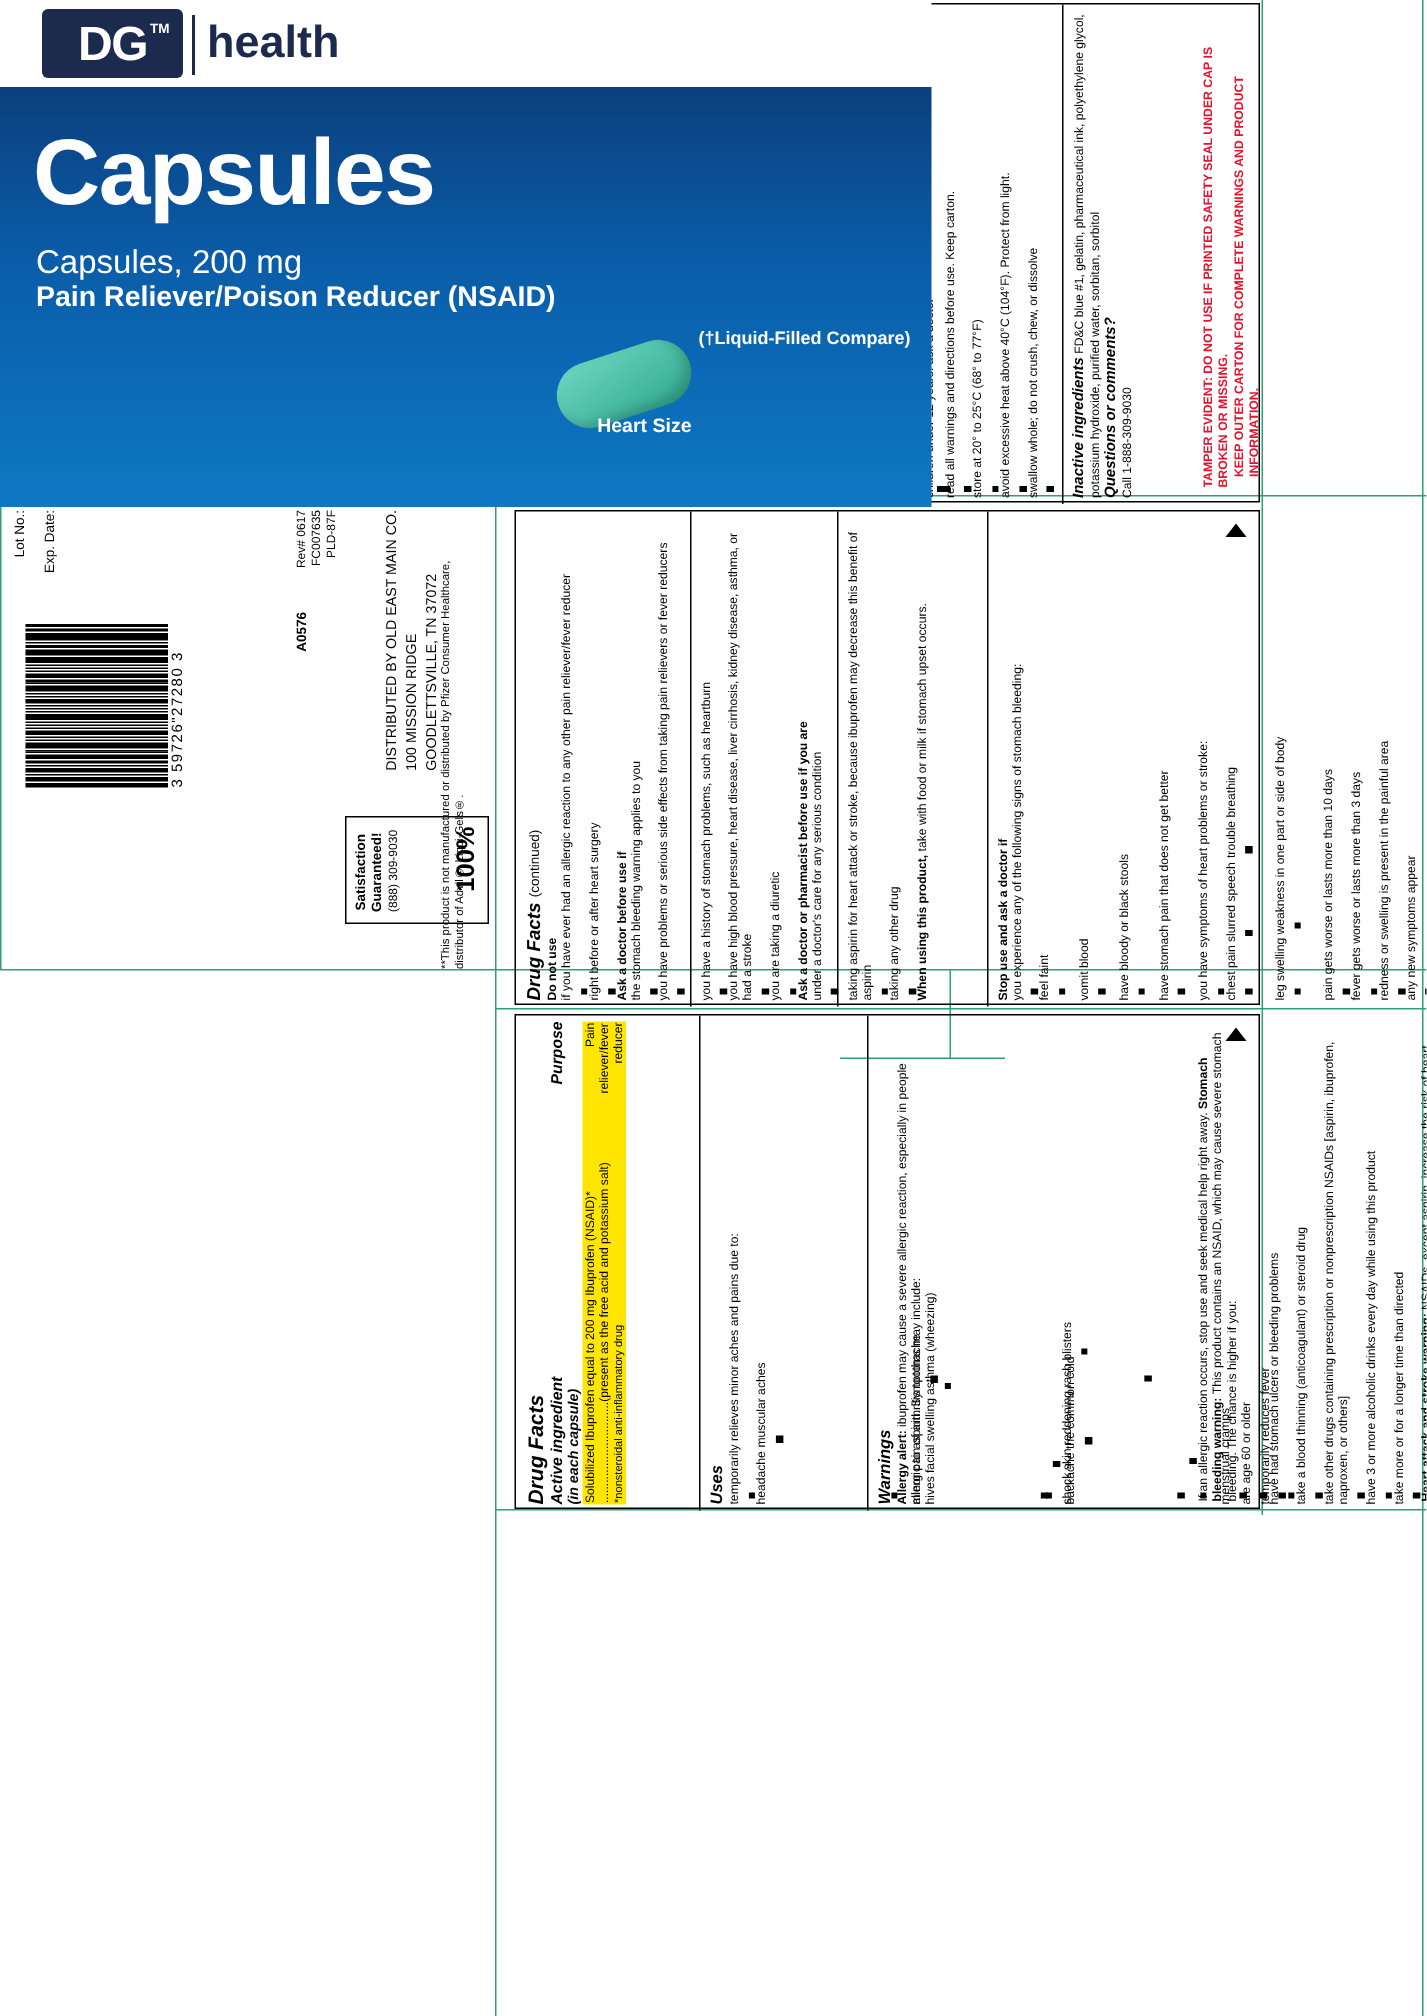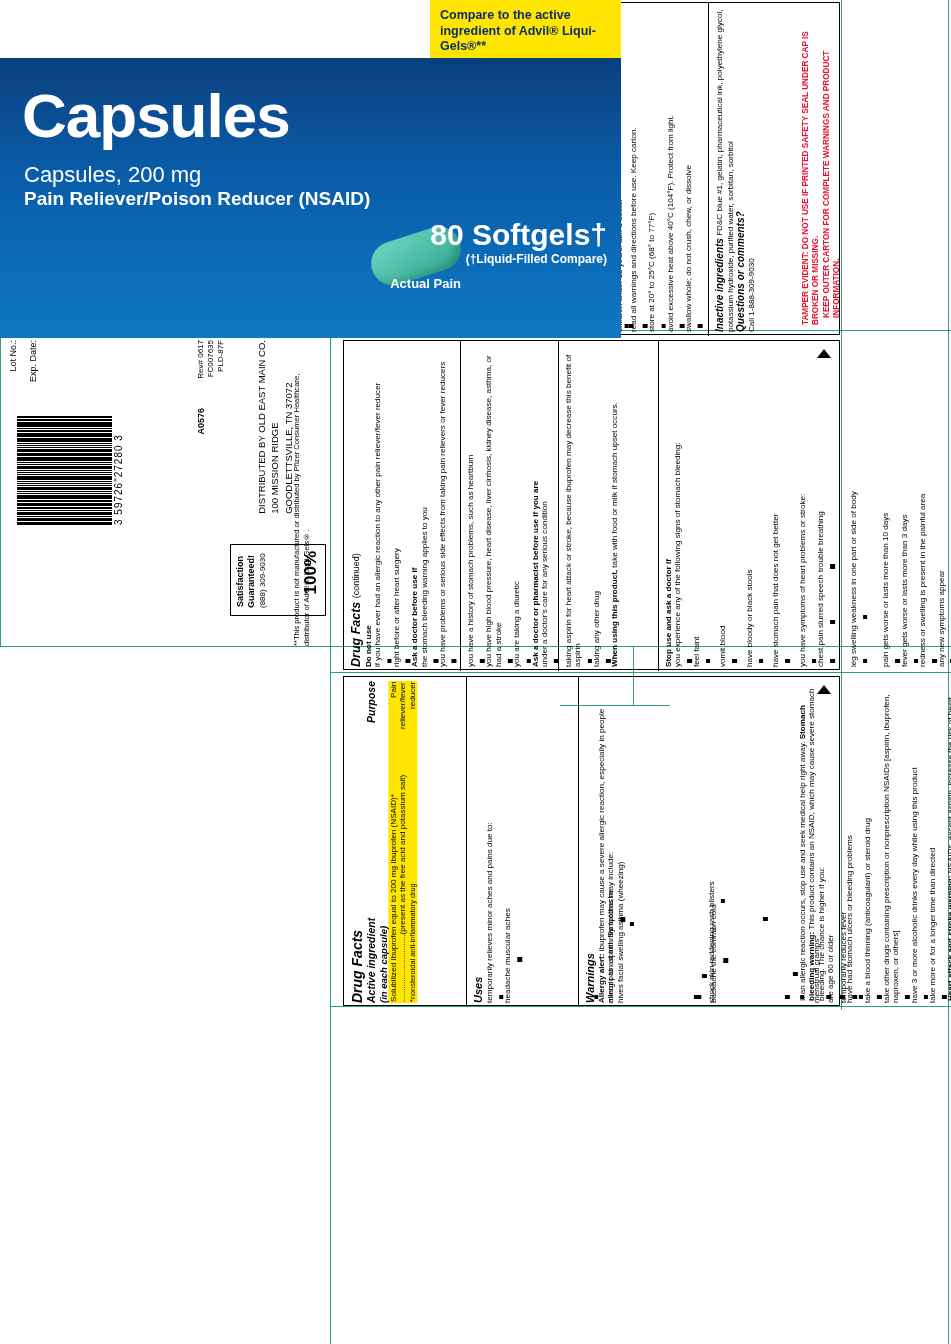--- a/index.html
+++ b/index.html
@@ -360,28 +360,32 @@
         <span>Satisfaction</span><br>
         <span>Guaranteed!</span><br>
         <span style="font-size:8px;font-weight:normal;">(888) 309-9030</span>
       </div>
       <div class="vert" style="position:absolute;right:4px;top:6px;font-size:17px;font-weight:bold;">100%</div>
     </div>
   </div>
 
   <div id="front">
     <div id="frontTop">
-      <div id="compare">Compare to the active ingredient of Advil® Liqui-Gels®**</div>
+      <div id="dglogo">
+        <div id="dgbox">DG</div>
+        <div id="dgtm">TM</div>
+        <div id="dgbar"></div>
+        <div id="dghealth">health</div>
+      </div>
     </div>
     <div id="frontBody">
       <div id="prodname">Capsules</div>
       <div id="sub1">Capsules, 200 mg</div>
       <div id="sub2">Pain Reliever/Poison Reducer (NSAID)</div>
       <div id="pill"></div>
       <div id="softgels">
-        <div class="big">80 Softgels†</div>
         <div class="sm">(†Liquid-Filled Compare)</div>
       </div>
-      <div id="actual">Actual Pain</div>
+      <div id="actual">Heart Size</div>
     </div>
   </div>
 
 </div>
 
 </body></html>

